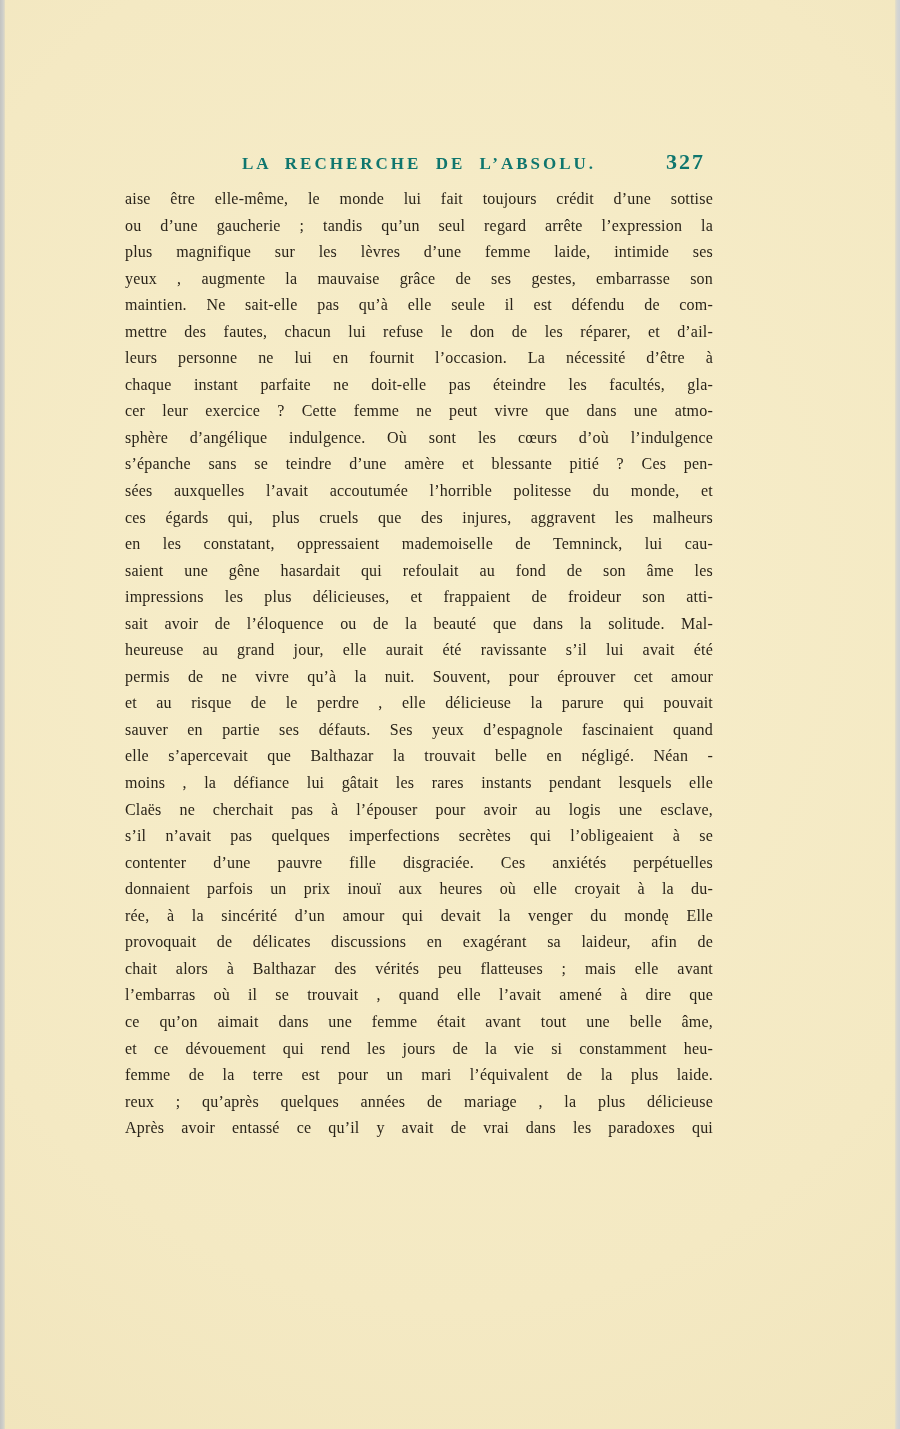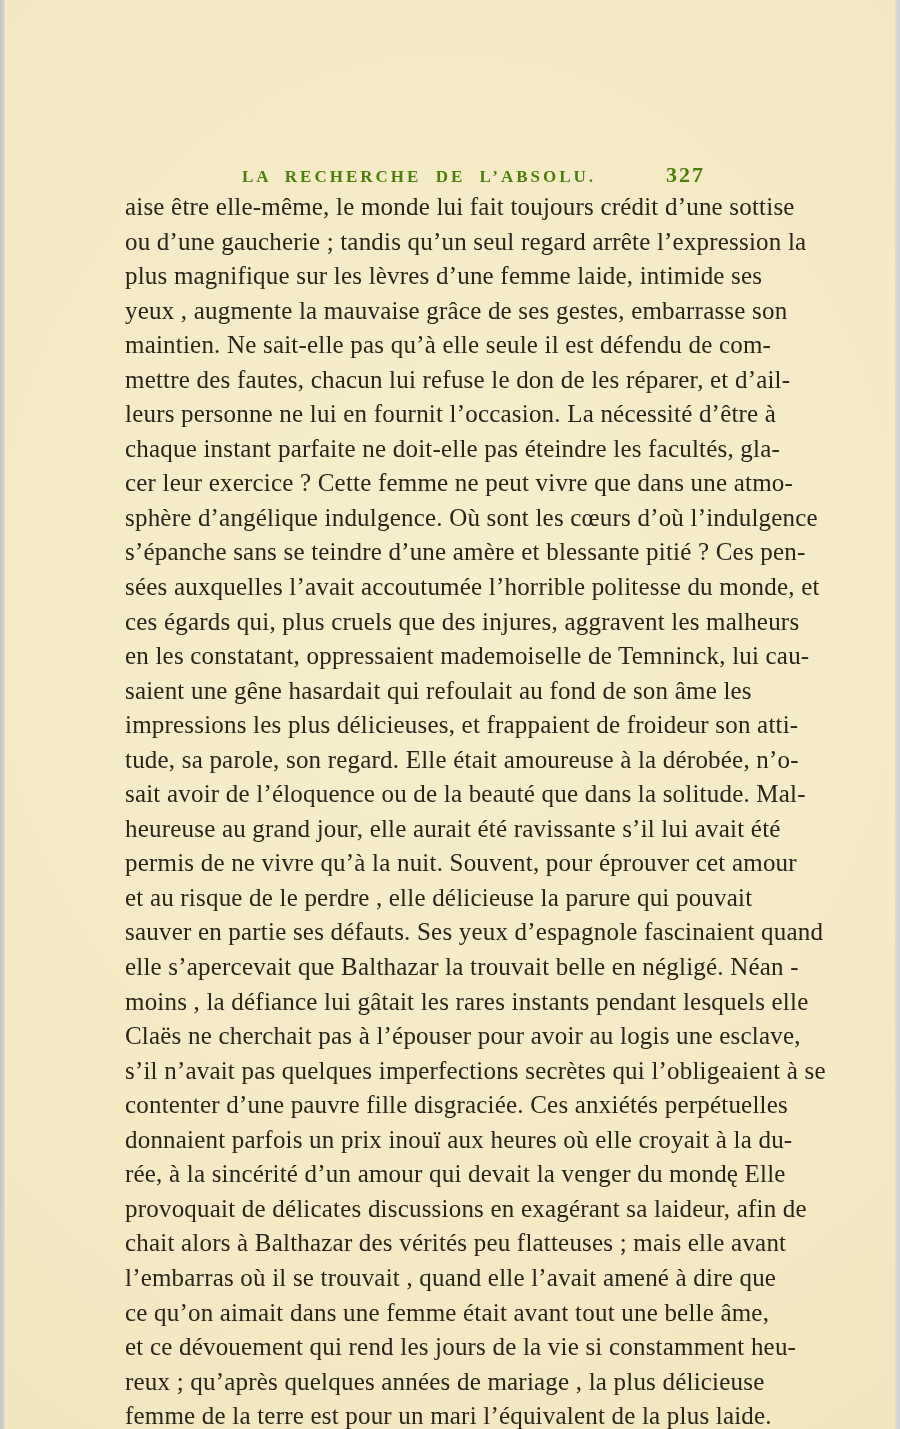--- a/index.html
+++ b/index.html
@@ -33,22 +33,21 @@
   .edge-right {
     right: 0;
     background: linear-gradient(to left, #ced1d3 0%, #d6d6d2 60%, #e7e0c5 100%);
   }
   .running-header {
     position: absolute;
     left: 125px;
     width: 588px;
     top: 151px;
     height: 26px;
-    color: #4d7c0f;
-    margin-top: 13px;
+    color: #0f766e;
   }
   .header-title {
     position: absolute;
     left: 0;
     right: 0;
     text-align: center;
     font-size: 17px;
     font-weight: bold;
     letter-spacing: 3px;
     word-spacing: 7px;
@@ -66,26 +65,25 @@
   .text-block {
     position: absolute;
     left: 125px;
     top: 186px;
     width: 588px;
     color: #2a241a;
   }
   .line {
     height: 26.55px;
     line-height: 26.55px;
-    font-size: 25px;
+    font-size: 16px;
     white-space: nowrap;
     text-align: justify;
     text-align-last: justify;
     letter-spacing: 0.2px;
-    margin-top: 8px;
   }
 </style>
 </head>
 <body>
 
 <div class="paper"></div>
 <div class="edge-strip edge-left"></div>
 <div class="edge-strip edge-right"></div>
 
 <div class="running-header">
@@ -103,34 +101,33 @@
   <div class="line">leurs personne ne lui en fournit l’occasion. La nécessité d’être à</div>
   <div class="line">chaque instant parfaite ne doit-elle pas éteindre les facultés, gla-</div>
   <div class="line">cer leur exercice ? Cette femme ne peut vivre que dans une atmo-</div>
   <div class="line">sphère d’angélique indulgence. Où sont les cœurs d’où l’indulgence</div>
   <div class="line">s’épanche sans se teindre d’une amère et blessante pitié ? Ces pen-</div>
   <div class="line">sées auxquelles l’avait accoutumée l’horrible politesse du monde, et</div>
   <div class="line">ces égards qui, plus cruels que des injures, aggravent les malheurs</div>
   <div class="line">en les constatant, oppressaient mademoiselle de Temninck, lui cau-</div>
   <div class="line">saient une gêne hasardait qui refoulait au fond de son âme les</div>
   <div class="line">impressions les plus délicieuses, et frappaient de froideur son atti-</div>
-  <div class="line">tude, sa parole, son regard. Elle était amoureuse à la dérobée, n’o-</div>
   <div class="line">sait avoir de l’éloquence ou de la beauté que dans la solitude. Mal-</div>
   <div class="line">heureuse au grand jour, elle aurait été ravissante s’il lui avait été</div>
   <div class="line">permis de ne vivre qu’à la nuit. Souvent, pour éprouver cet amour</div>
   <div class="line">et au risque de le perdre , elle délicieuse la parure qui pouvait</div>
   <div class="line">sauver en partie ses défauts. Ses yeux d’espagnole fascinaient quand</div>
   <div class="line">elle s’apercevait que Balthazar la trouvait belle en négligé. Néan -</div>
   <div class="line">moins , la défiance lui gâtait les rares instants pendant lesquels elle</div>
   <div class="line">Claës ne cherchait pas à l’épouser pour avoir au logis une esclave,</div>
   <div class="line">s’il n’avait pas quelques imperfections secrètes qui l’obligeaient à se</div>
   <div class="line">contenter d’une pauvre fille disgraciée. Ces anxiétés perpétuelles</div>
   <div class="line">donnaient parfois un prix inouï aux heures où elle croyait à la du-</div>
   <div class="line">rée, à la sincérité d’un amour qui devait la venger du mondę  Elle</div>
   <div class="line">provoquait de délicates discussions en exagérant sa laideur, afin de</div>
   <div class="line">chait alors à Balthazar des vérités peu flatteuses ; mais elle avant</div>
   <div class="line">l’embarras où il se trouvait , quand elle l’avait amené à dire que</div>
   <div class="line">ce qu’on aimait dans une femme était avant tout une belle âme,</div>
   <div class="line">et ce dévouement qui rend les jours de la vie si constamment heu-</div>
+  <div class="line">femme de la terre est pour un mari l’équivalent de la plus laide.</div>
   <div class="line">reux ; qu’après quelques années de mariage , la plus délicieuse</div>
-  <div class="line">femme de la terre est pour un mari l’équivalent de la plus laide.</div>
   <div class="line">Après avoir entassé ce qu’il y avait de vrai dans les paradoxes qui</div>
 </div>
 
 </body></html>

